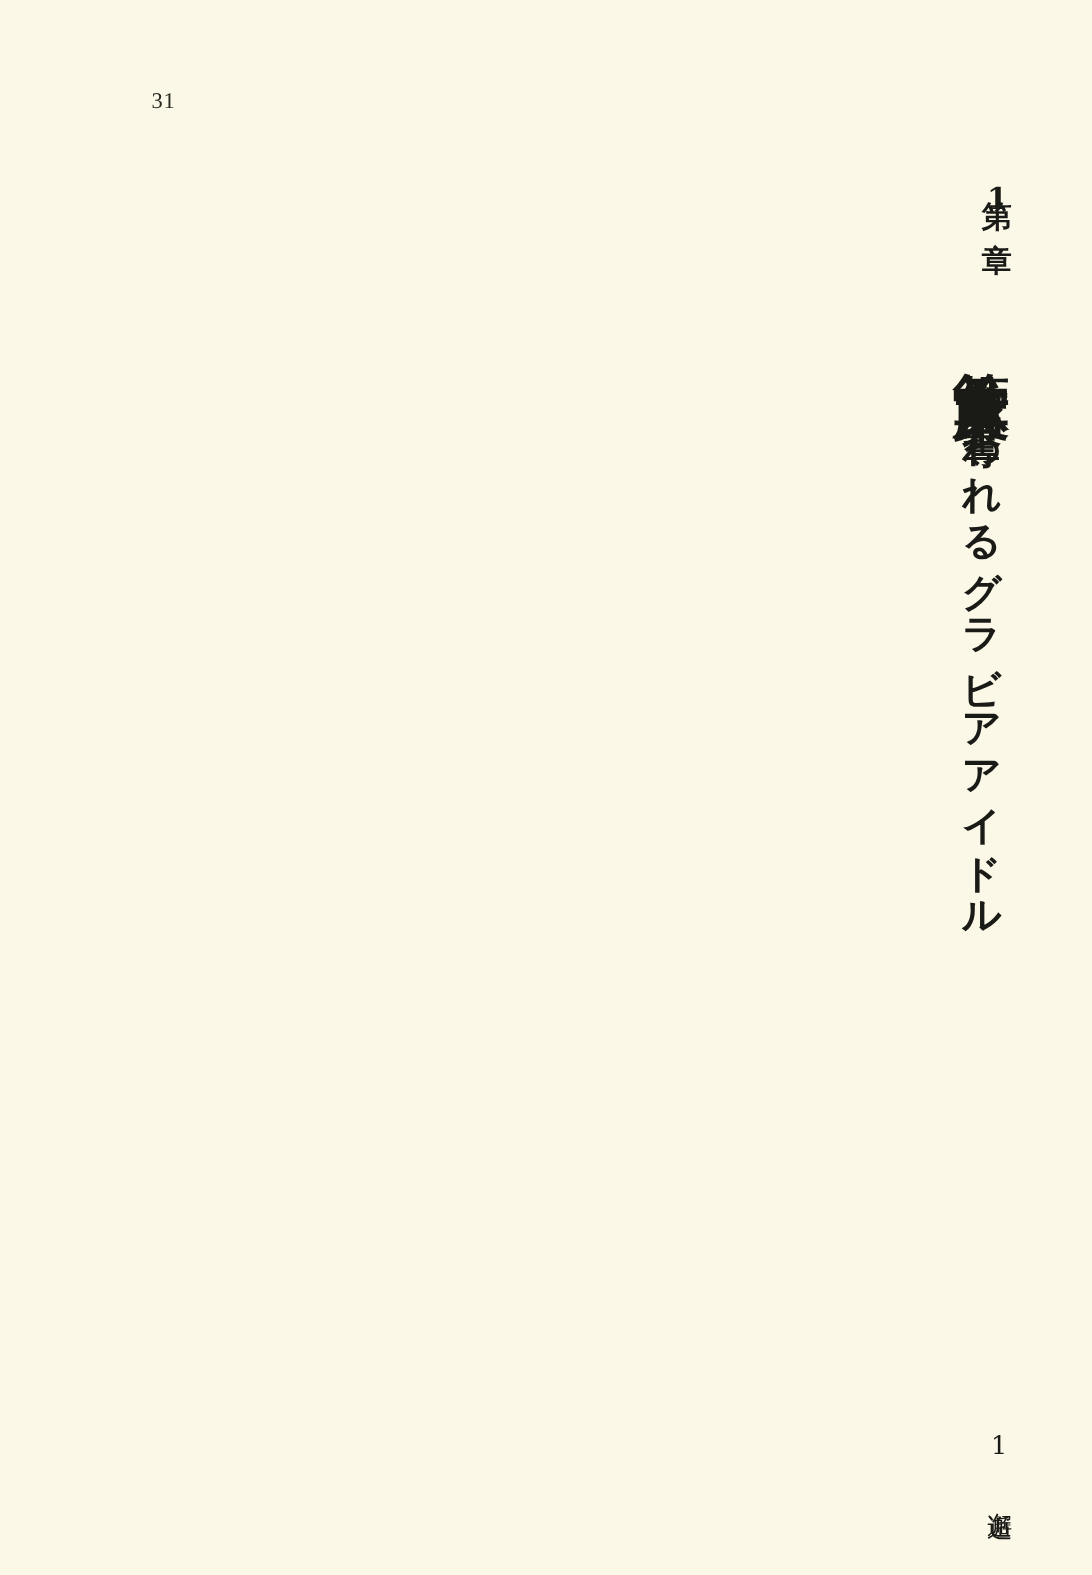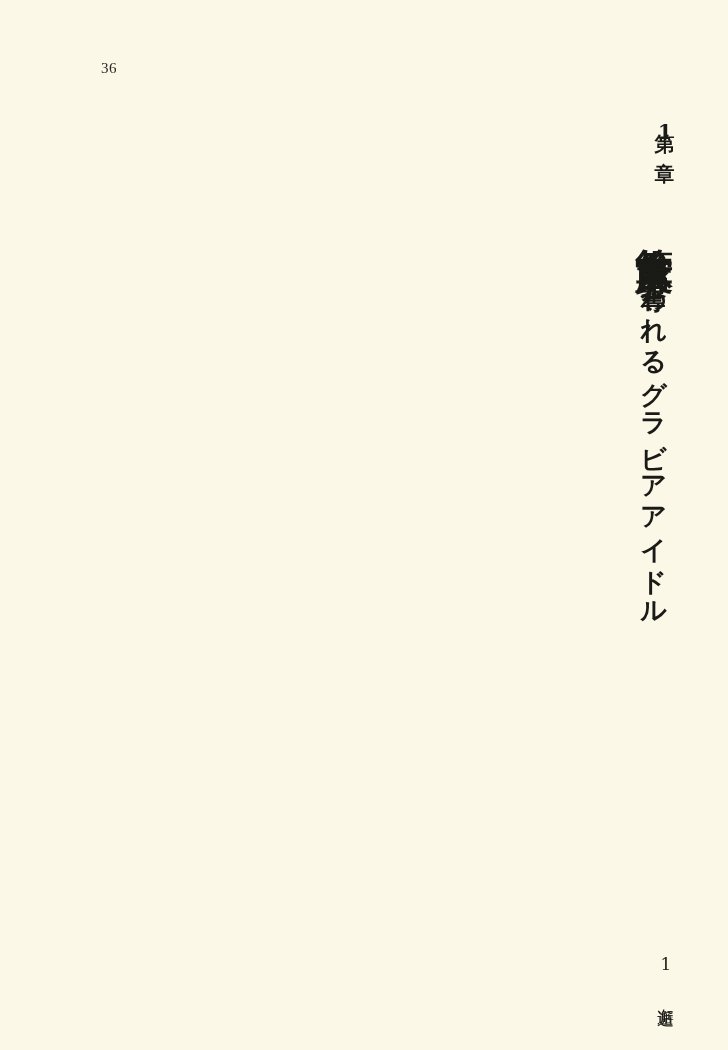--- a/index.html
+++ b/index.html
@@ -87,21 +87,21 @@
     margin-top: 96px;
     line-height: 1.25;
     font-weight: normal;
   }
 </style>
 </head>
 <body>
 
 <div class="page">
 
-  <div class="page-number">36</div>
+  <div class="page-number">31</div>
 
   <div class="vertical-body">
 
     <div class="chapter-block">
       <div class="chapter-label">第1章</div>
       <div class="chapter-title">
         <span>笹宮麻菜</span><span class="sub">処女を奪われるグラビアアイドル</span>
       </div>
       <div class="section-number">1　邂逅</div>
     </div>

